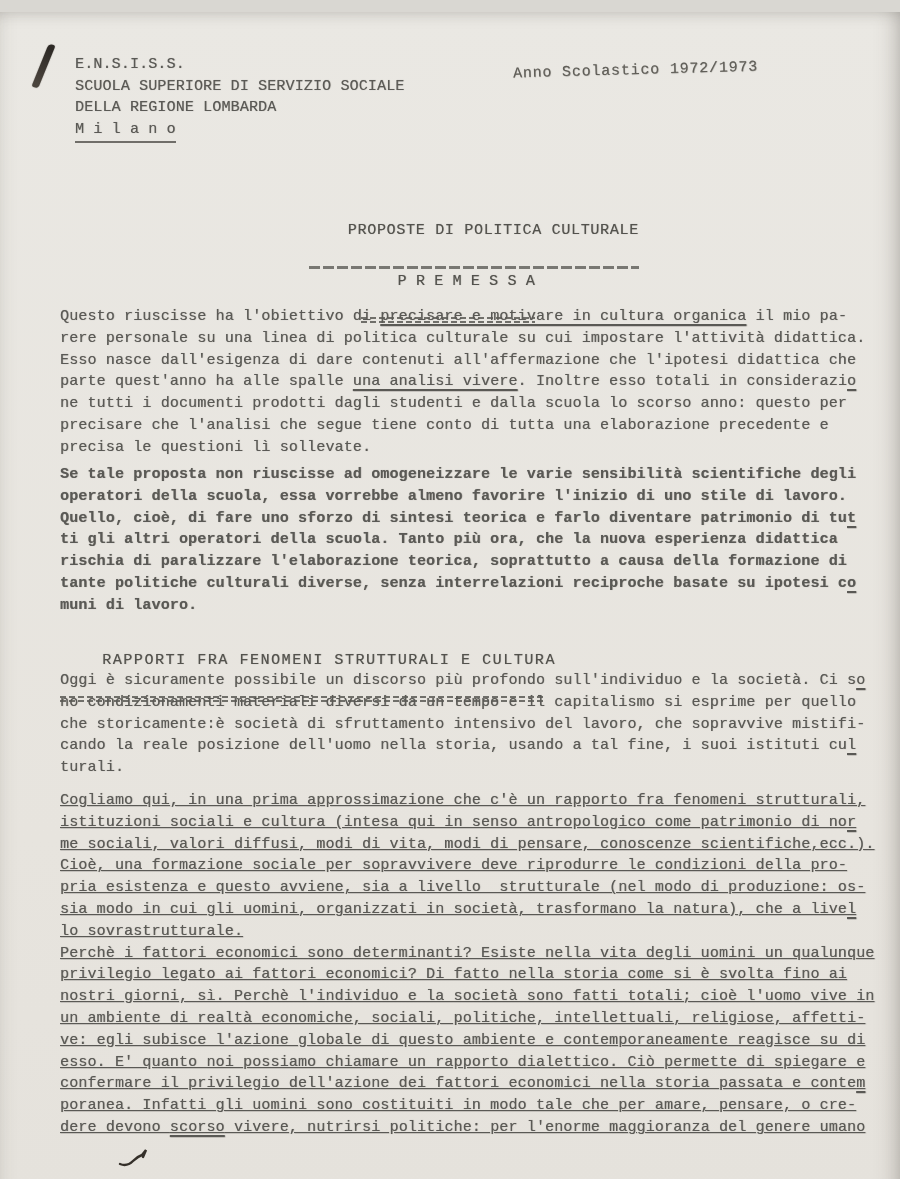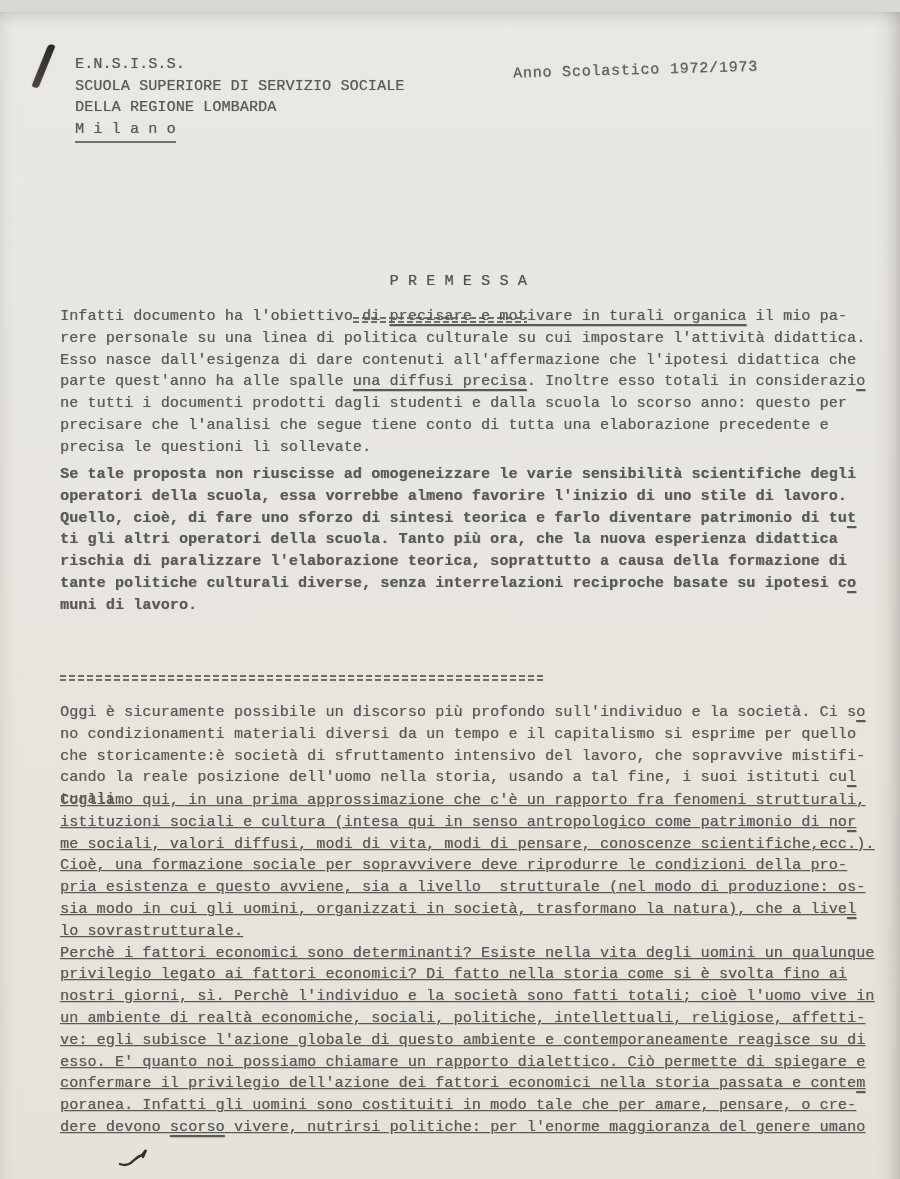--- a/index.html
+++ b/index.html
@@ -36,36 +36,36 @@
   .header-block { left: 75px; top: 42px; line-height: 21.6px; }
   .city-line { display: inline-block; border-bottom: 2px solid rgba(90,88,83,.85); padding-bottom: 1px; }
   .anno { left: 513px; top: 48px; transform: rotate(-1.6deg); letter-spacing: .8px; color: #615f59; }
 
   .doc-title { left: 309px; top: 186px; letter-spacing: .7px; color: var(--heading, #53524d); }
   .dashline {
     height: 3px; margin-top: 3px;
     background: repeating-linear-gradient(90deg, currentColor 0 11px, transparent 11px 14px);
     opacity: .75;
   }
-  .subtitle { left: 353px; top: 237px; color: var(--heading, #53524d); }
+  .subtitle { left: 361px; top: 237px; color: var(--heading, #53524d); }
   .eqline {
     height: 7px; margin-top: 3px;
     background-image:
       repeating-linear-gradient(90deg, currentColor 0 6px, transparent 6px 9px),
       repeating-linear-gradient(90deg, currentColor 0 6px, transparent 6px 9px);
     background-size: 100% 2px, 100% 2px;
     background-position: 0 0, 0 4px;
     background-repeat: no-repeat;
     opacity: .8;
   }
   .para-1 { left: 60px; top: 294px; }
   .para-2 { left: 60px; top: 452px; font-weight: bold; }
   .section-heading { left: 60px; top: 616px; letter-spacing: 1.55px; color: var(--heading, #53524d); }
   .section-heading .eqline { width: 486px; }
-  .para-3 { left: 60px; top: 690px; }
+  .para-3 { left: 60px; top: 658px; }
   .para-4 { left: 60px; top: 778px; text-decoration: underline; }
 
   
   .pen-slash {
     position: absolute; left: 40px; top: 31px;
     width: 7px; height: 46px;
     background: linear-gradient(180deg, var(--pen, #2e2a26) 10%, #4a443d 90%);
     border-radius: 4px 2px 3px 2px;
     transform: rotate(16deg) skewX(-6deg);
     box-shadow: 0 0 1px rgba(40,35,30,.6);
@@ -91,43 +91,48 @@
 
   <div class="pen-slash"></div>
 
   <div class="tw header-block"><span>E.N.S.I.S.S.</span>
 <span>SCUOLA SUPERIORE DI SERVIZIO SOCIALE</span>
 <span>DELLA REGIONE LOMBARDA</span>
 <span class="city-line">M i l a n o</span></div>
 
   <div class="tw anno">Anno Scolastico 1972/1973</div>
 
+  <div class="tw doc-title">
+    <span>PROPOSTE DI POLITICA CULTURALE</span>
+    <div class="dashline"></div>
+  </div>
 
   <div class="tw subtitle">
     <span>P R E M E S S A</span>
     <div class="eqline"></div>
   </div>
 
-  <div class="tw para-1"><span>Infatti documento ha l'obiettivo di </span><span class="u">precisare e motivare in turali organica</span><span> il mio pa-
+  <div class="tw para-1"><span>Questo riuscisse ha l'obiettivo di </span><span class="u">precisare e motivare in cultura organica</span><span> il mio pa-
 rere personale su una linea di politica culturale su cui impostare l'attività didattica.
 Esso nasce dall'esigenza di dare contenuti all'affermazione che l'ipotesi didattica che
-parte quest'anno ha alle spalle </span><span class="u">una diffusi precisa</span><span>. Inoltre esso totali in considerazi</span><span class="u">o</span><span>
+parte quest'anno ha alle spalle </span><span class="u">una analisi vivere</span><span>. Inoltre esso totali in considerazi</span><span class="u">o</span><span>
 ne tutti i documenti prodotti dagli studenti e dalla scuola lo scorso anno: questo per
 precisare che l'analisi che segue tiene conto di tutta una elaborazione precedente e
 precisa le questioni lì sollevate.</span></div>
 
   <div class="tw para-2"><span>Se tale proposta non riuscisse ad omogeneizzare le varie sensibilità scientifiche degli
 operatori della scuola, essa vorrebbe almeno favorire l'inizio di uno stile di lavoro.
 Quello, cioè, di fare uno sforzo di sintesi teorica e farlo diventare patrimonio di tu</span><span class="u">t</span><span>
 ti gli altri operatori della scuola. Tanto più ora, che la nuova esperienza didattica
 rischia di paralizzare l'elaborazione teorica, soprattutto a causa della formazione di
 tante politiche culturali diverse, senza interrelazioni reciproche basate su ipotesi c</span><span class="u">o</span><span>
 muni di lavoro.</span></div>
 
   <div class="tw section-heading">
+    <span>RAPPORTI FRA FENOMENI STRUTTURALI E CULTURA</span>
     <div class="eqline"></div>
   </div>
 
   <div class="tw para-3"><span>Oggi è sicuramente possibile un discorso più profondo sull'individuo e la società. Ci s</span><span class="u">o</span><span>
 no condizionamenti materiali diversi da un tempo e il capitalismo si esprime per quello
 che storicamente:è società di sfruttamento intensivo del lavoro, che sopravvive mistifi-
 cando la reale posizione dell'uomo nella storia, usando a tal fine, i suoi istituti cu</span><span class="u">l</span><span>
 turali.</span></div>
 
   <div class="tw para-4"><span>Cogliamo qui, in una prima approssimazione che c'è un rapporto fra fenomeni strutturali,

